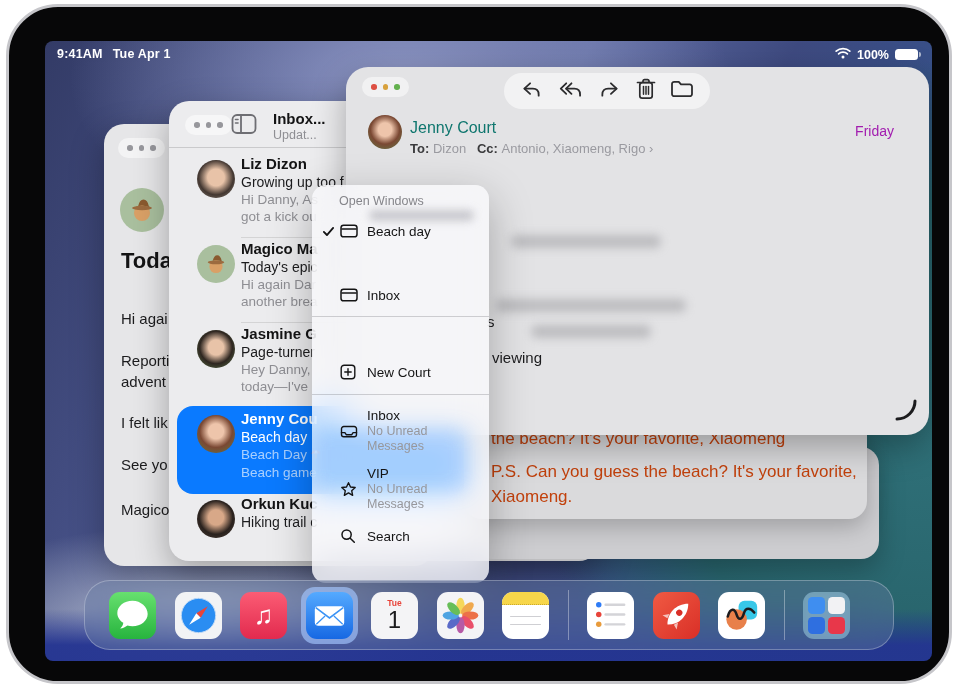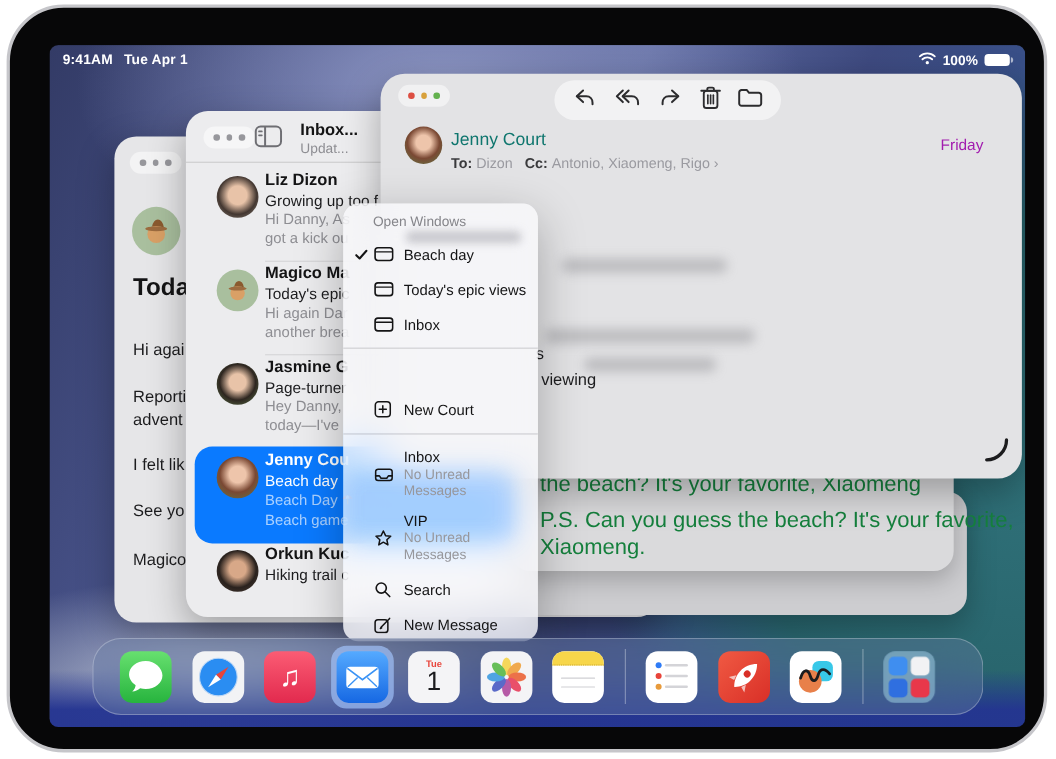--- a/index.html
+++ b/index.html
@@ -69,21 +69,21 @@
               background:#0a7aff; border-radius:16px; z-index:1; }
   .mrow.selected .n, .mrow.selected .sub { color:#fff; }
   .mrow.selected .p { color:rgba(255,255,255,.65); }
   .umb { display:inline-block; vertical-align:-1px; margin-left:3px; }
 
   
   .win-ps2 { left:429px; top:406px; width:405px; height:112px; z-index:28; background:#cdcdd0; border-radius:18px;
              box-shadow:0 10px 26px rgba(0,0,0,.25); }
   .win-ps { left:419px; top:374px; width:403px; height:104px; z-index:30; background:#dadadc; border-radius:18px;
             box-shadow:0 8px 22px rgba(0,0,0,.22); }
-  .ps-text { position:absolute; left:27px; font-size:20px; color:#15803d; white-space:nowrap; }
+  .ps-text { position:absolute; left:27px; font-size:17px; color:#c2410c; white-space:nowrap; }
 
   
   .win-front { left:301px; top:26px; width:583px; height:368px; z-index:40; background:#e3e3e5; border-radius:22px; }
   .win-front .traffic { position:absolute; left:16px; top:10px; }
   .toolbar { position:absolute; left:158px; top:6px; width:206px; height:36px; border-radius:18px;
              background:rgba(255,255,255,.55); display:flex; align-items:center;
              justify-content:space-between; padding:0 16px; }
   .sender { position:absolute; left:22px; top:48px; width:540px; }
   .sender .avatar { position:absolute; left:0; top:0; width:34px; height:34px; }
   .sender .nm { position:absolute; left:42px; top:4px; font-size:16px; font-weight:400; color:#0f766e; }
@@ -330,21 +330,21 @@
           <div class="nm">Jenny Court</div>
           <div class="ln">
             <b>To:</b>&nbsp;<span>Dizon</span>&nbsp;&nbsp;&nbsp;<b>Cc:</b>&nbsp;<span>Antonio, Xiaomeng, Rigo ›</span>
           </div>
           <div class="fri">Friday</div>
         </div>
         <div class="blurblob" style="left:165px; top:168px; width:150px; height:13px"></div>
         <div class="blurblob" style="left:150px; top:232px; width:190px; height:13px"></div>
         <div class="blurblob" style="left:185px; top:258px; width:120px; height:13px"></div>
         <div class="body-frag" style="left:141px; top:246px">s</div>
-        <div class="body-frag" style="left:146px; top:270px">viewing</div>
+        <div class="body-frag" style="left:146px; top:282px">viewing</div>
         <div class="resize-handle">
           <svg width="26" height="26" viewBox="0 0 26 26">
               <path d="M4 22 A18 18 0 0 0 22 4" fill="none" stroke="#1c1c1e" stroke-width="3" stroke-linecap="round"></path>
             </svg>
         </div>
       </div>
 
       <div class="menu">
         <div class="menu-glow"></div>
         <div class="menu-blur-line"></div>
@@ -358,30 +358,20 @@
           </span>
           <span class="m-ic">
             <svg width="18" height="16" viewBox="0 0 18 16">
                 <rect x="1" y="2.2" width="16" height="11.6" rx="2.6" fill="none" stroke="#141415" stroke-width="1.5"></rect>
                 <line x1="1.4" y1="6" x2="16.6" y2="6" stroke="#141415" stroke-width="1.3"></line>
               </svg>
           </span>
           <span class="m-label">Beach day</span>
         </div>
 
-        <div class="m-row" style="top:64px">
-          <span class="m-check"></span>
-          <span class="m-ic">
-            <svg width="18" height="16" viewBox="0 0 18 16">
-                <rect x="1" y="2.2" width="16" height="11.6" rx="2.6" fill="none" stroke="#141415" stroke-width="1.5"></rect>
-                <line x1="1.4" y1="6" x2="16.6" y2="6" stroke="#141415" stroke-width="1.3"></line>
-              </svg>
-          </span>
-          <span class="m-label">Today's epic views</span>
-        </div>
 
         <div class="m-row" style="top:96px">
           <span class="m-check"></span>
           <span class="m-ic">
             <svg width="18" height="16" viewBox="0 0 18 16">
                 <rect x="1" y="2.2" width="16" height="11.6" rx="2.6" fill="none" stroke="#141415" stroke-width="1.5"></rect>
                 <line x1="1.4" y1="6" x2="16.6" y2="6" stroke="#141415" stroke-width="1.3"></line>
               </svg>
           </span>
           <span class="m-label">Inbox</span>
@@ -437,30 +427,20 @@
           <span class="m-check"></span>
           <span class="m-ic">
             <svg width="16" height="16" viewBox="0 0 16 16">
                 <circle cx="6.6" cy="6.6" r="4.6" fill="none" stroke="#141415" stroke-width="1.5"></circle>
                 <line x1="10.2" y1="10.2" x2="14.3" y2="14.3" stroke="#141415" stroke-width="1.5" stroke-linecap="round"></line>
               </svg>
           </span>
           <span class="m-label">Search</span>
         </div>
 
-        <div class="m-row" style="top:369px">
-          <span class="m-check"></span>
-          <span class="m-ic">
-            <svg width="16" height="16" viewBox="0 0 16 16">
-                <rect x="1" y="3.4" width="11.6" height="11.6" rx="2.6" fill="none" stroke="#141415" stroke-width="1.4"></rect>
-                <path d="M6.4 10.2 14.2 2.2 M6.4 10.2 l-.6 1.2 1.2-.6" fill="none" stroke="#141415" stroke-width="1.4" stroke-linecap="round" stroke-linejoin="round"></path>
-              </svg>
-          </span>
-          <span class="m-label">New Message</span>
-        </div>
       </div>
 
       <div class="dock">
         <div class="app ic-messages">
           <svg width="47" height="47" viewBox="0 0 48 48">
               <path d="M24 9 c-8.6 0-15.5 5.6-15.5 12.5 0 4.1 2.4 7.7 6.1 10 -.25 2.3-1.4 4.3-3.2 5.9 2.8-.35 5.4-1.5 7.4-3.1 1.65.45 3.4.7 5.2.7 8.6 0 15.5-5.6 15.5-12.5 S32.6 9 24 9 z" fill="#fff"></path>
             </svg>
         </div>
         <div class="app ic-safari">
           <svg width="47" height="47" viewBox="0 0 48 48">

